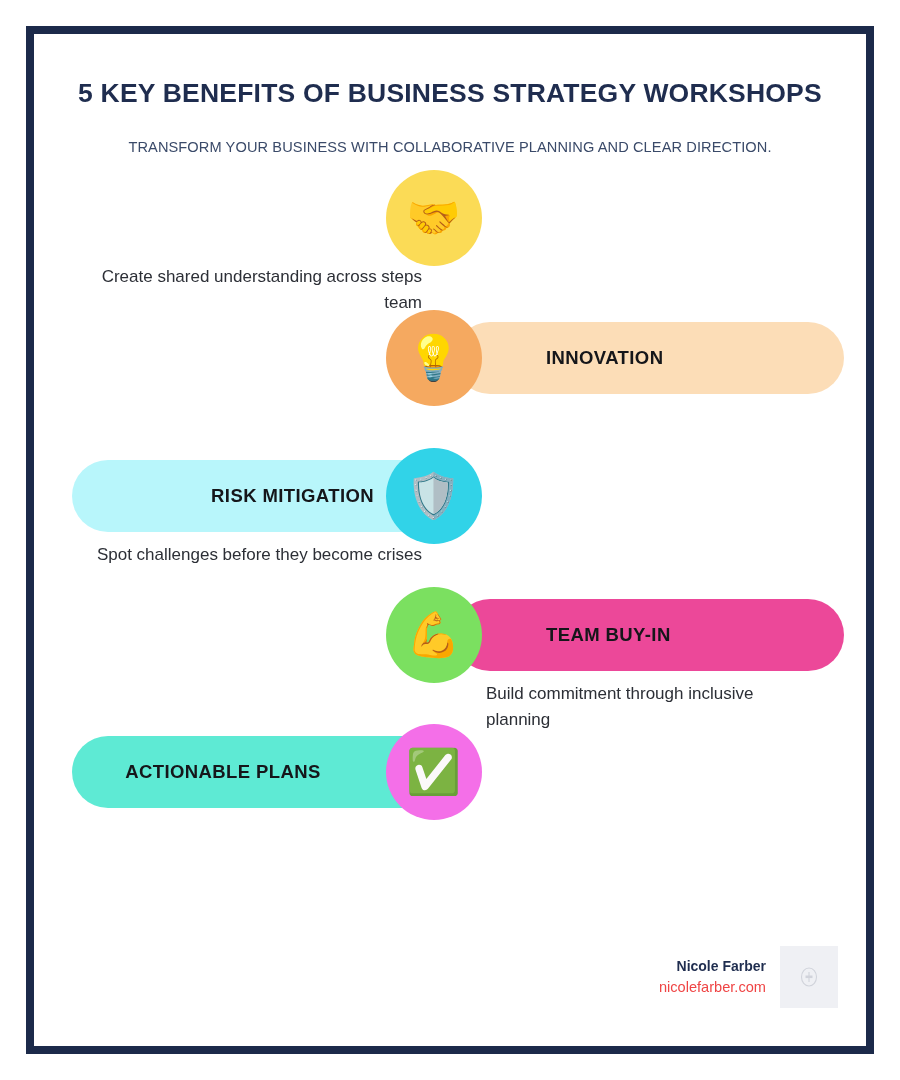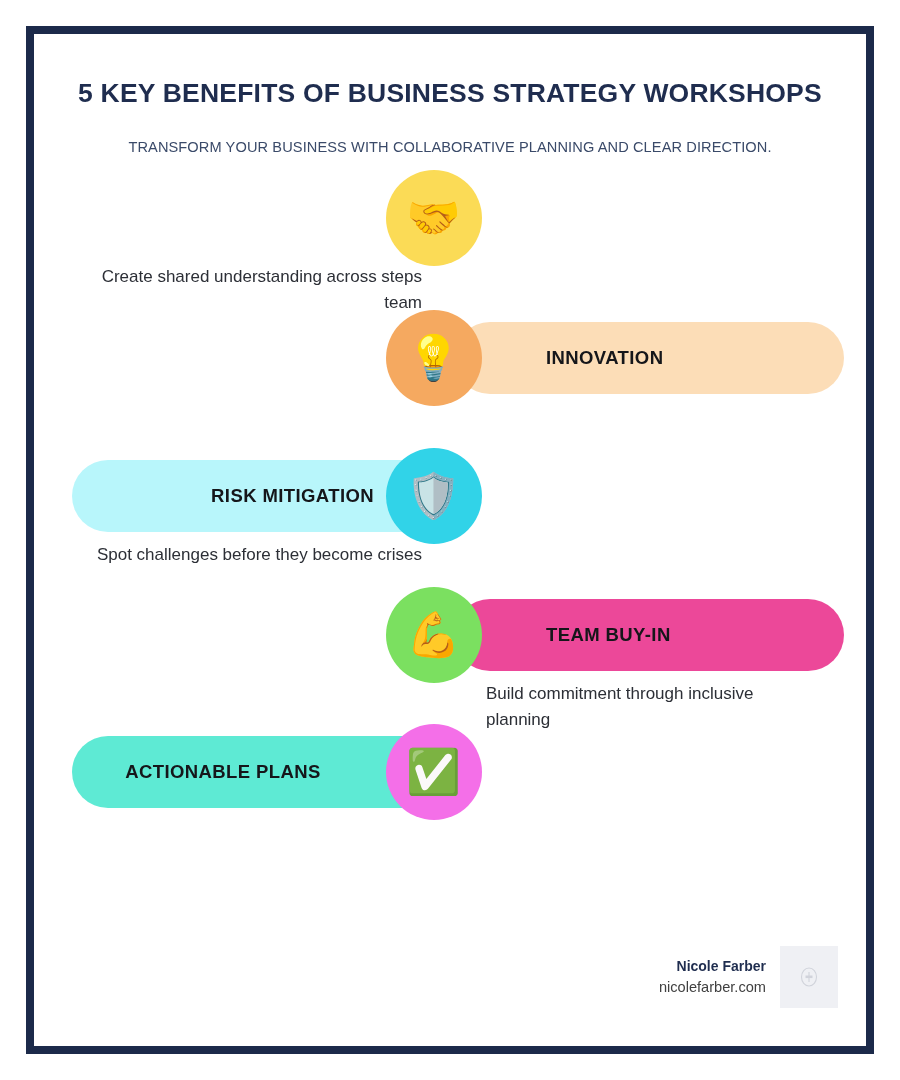--- a/index.html
+++ b/index.html
@@ -131,21 +131,21 @@
     color: #1f2d4f;
   }
   .footer-name {
     font-size: 14px;
     font-weight: bold;
     line-height: 1.5;
   }
   .footer-site {
     font-size: 14.6px;
     line-height: 1.5;
-    color: #404040;
+    color: #ef4444;
   }
   .footer-logo {
     width: 58px;
     height: 62px;
     background: #eff0f4;
     display: flex;
     align-items: center;
     justify-content: center;
   }
   .footer-logo svg { opacity: 0.35; }

